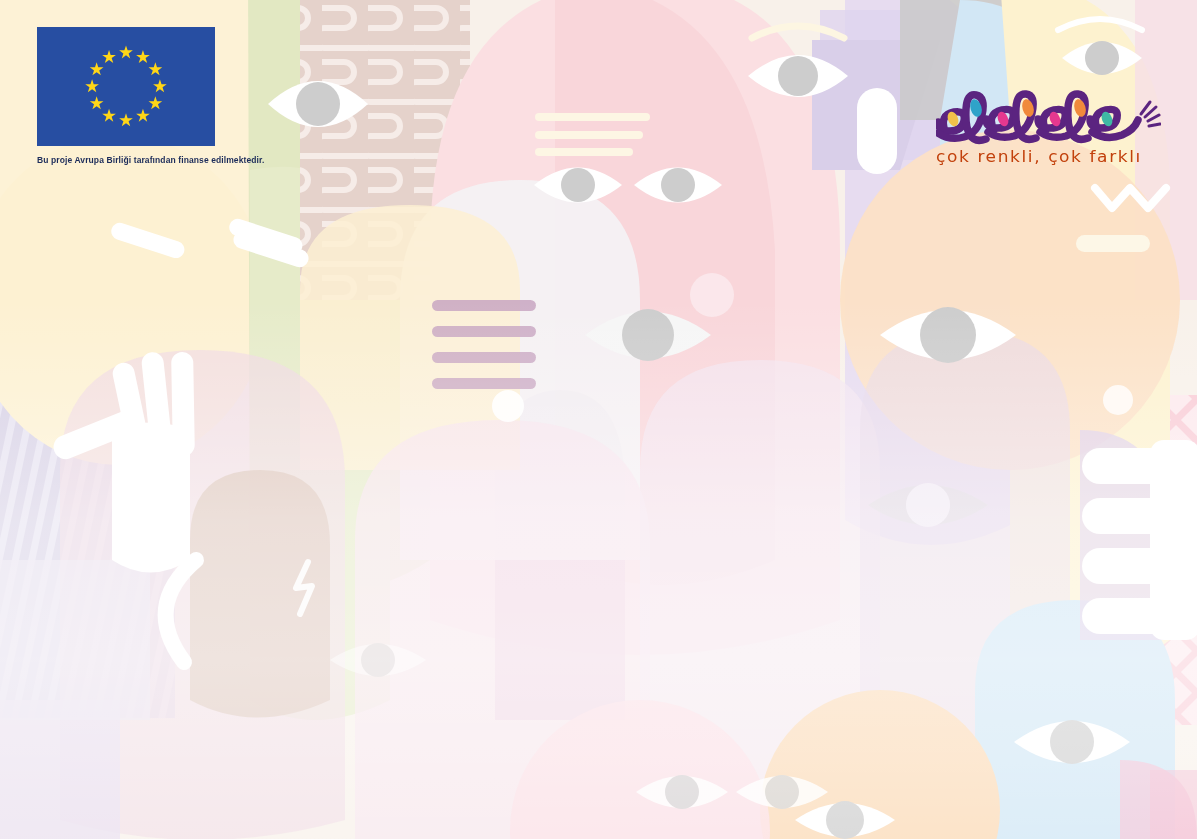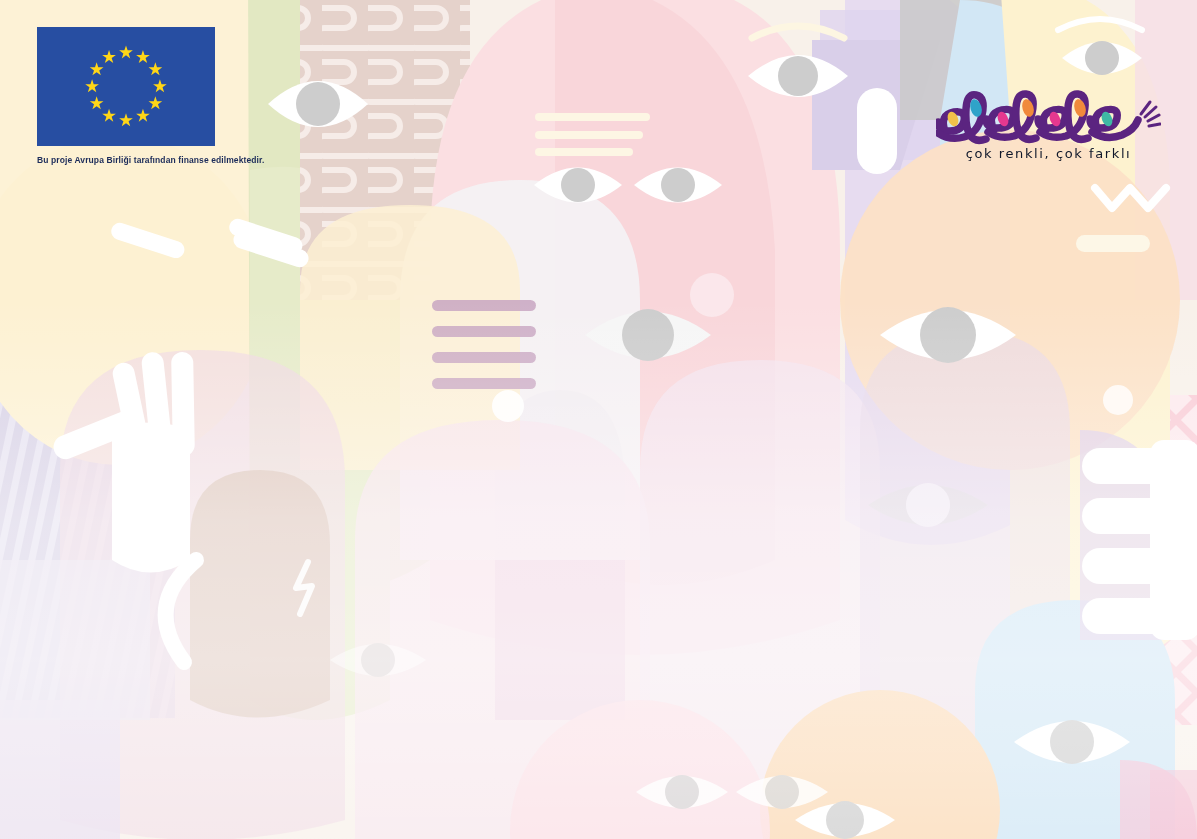--- a/index.html
+++ b/index.html
@@ -80,23 +80,22 @@
     top: 86px;
     width: 225px;
   }
   .elele-logo .mark {
     display: block;
     width: 225px;
     height: 62px;
   }
   .elele-tagline {
     margin-top: -2px;
-    text-align: center;
-    font-size: 13px;
-    color: #0f172a;
+    font-size: 17px;
+    color: #c2410c;
     letter-spacing: 1.6px;
     font-family: "DejaVu Sans", sans-serif;
     transform: scaleY(0.94);
   }
 
   
   .title-block {
     position: absolute;
     left: 0;
     top: 430px;

